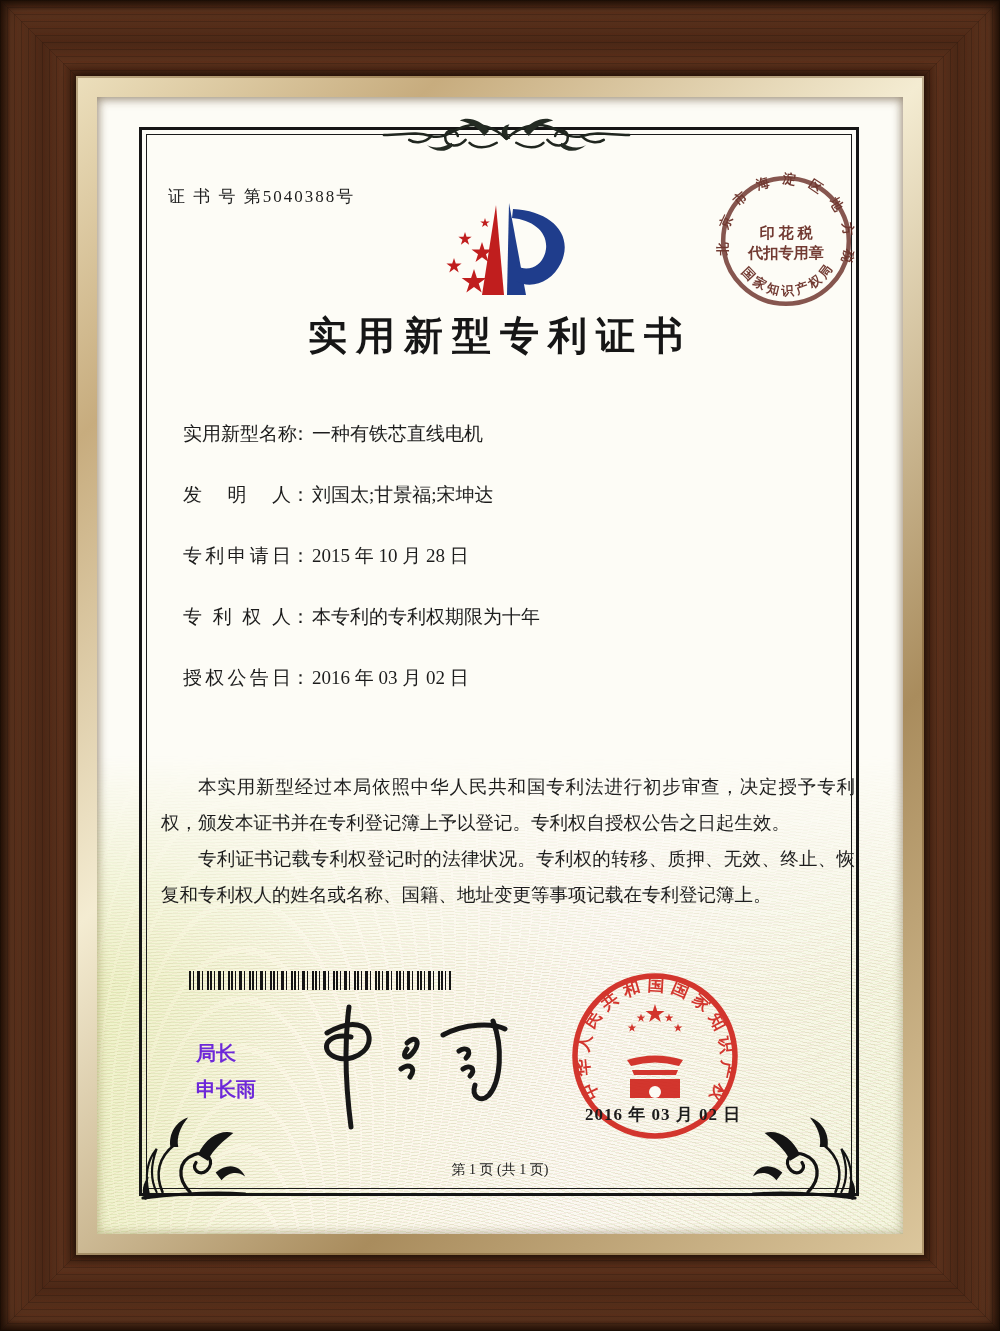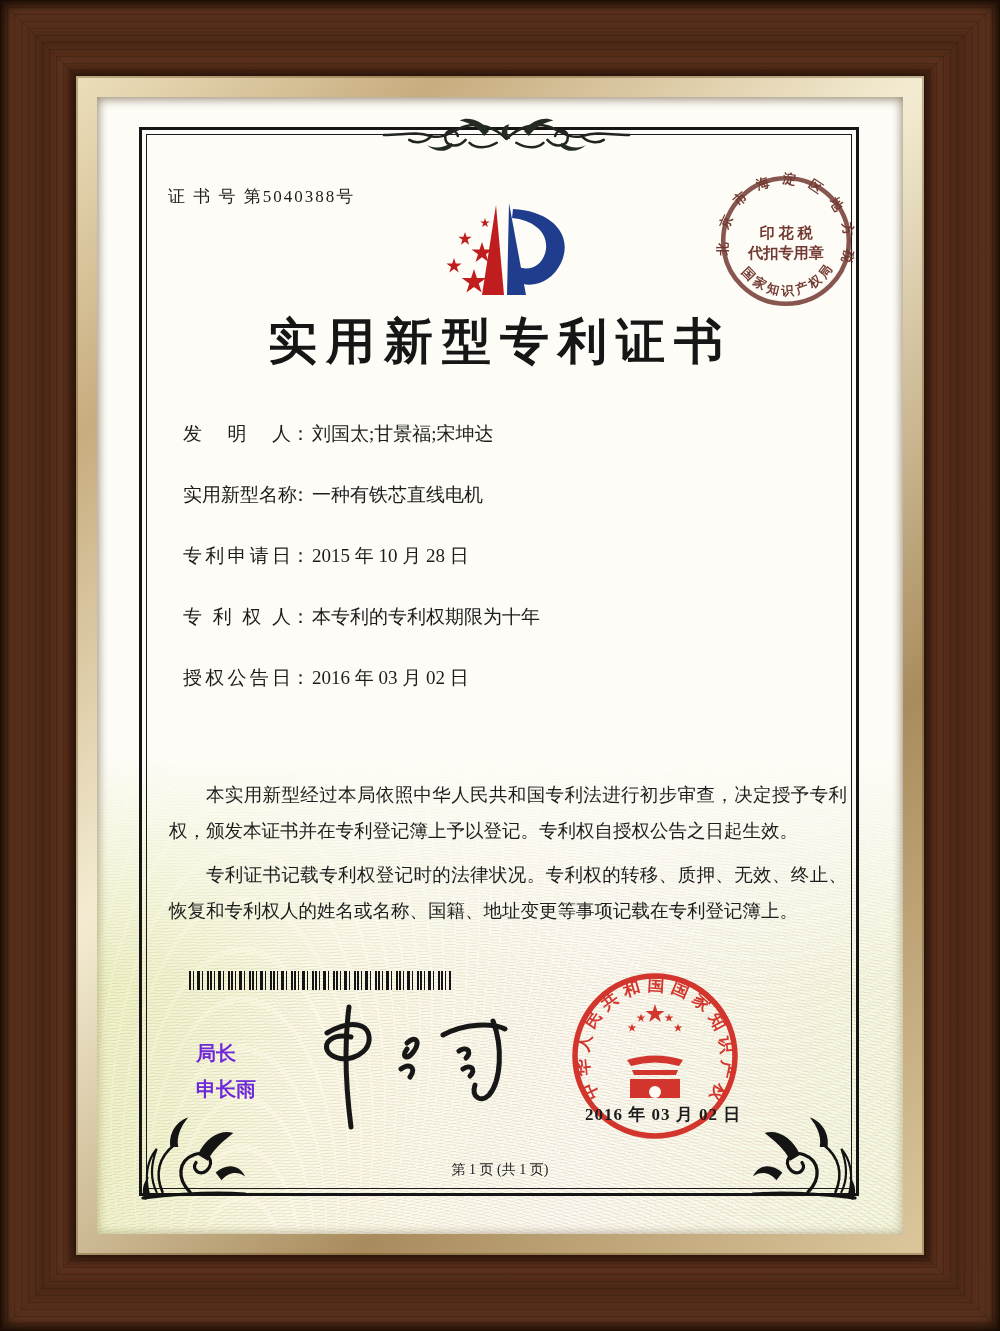--- a/index.html
+++ b/index.html
@@ -48,27 +48,27 @@
   .border-inner{position:absolute;left:4px;top:4px;right:4px;bottom:4px;border:1.5px solid #1b1b1b;}
   .ornament-top{position:absolute;left:283px;top:12px;width:253px;height:52px;}
   .flourish{position:absolute;width:118px;height:128px;bottom:30px;}
   .flourish-bl{left:38px;}
   .flourish-br{right:40px;transform:scaleX(-1);}
   
   .cert-no{position:absolute;left:71px;top:88px;font-size:17px;letter-spacing:2px;color:#1d1d1d;}
   .logo{position:absolute;left:331px;top:94px;width:164px;height:130px;}
   .tax-stamp{position:absolute;left:613px;top:68px;width:152px;height:152px;opacity:.88;}
   .title{position:absolute;left:0;right:0;top:212px;margin:0;text-align:center;
-    font-size:49px;font-weight:700;letter-spacing:9px;color:#161616;}
+    font-size:39px;font-weight:700;letter-spacing:9px;color:#161616;}
   .fields{position:absolute;left:86px;top:324px;right:56px;}
   .field-row{height:28px;margin-bottom:33px;font-size:19px;color:#1c1c1c;white-space:nowrap;}
   .field-row .lbl{display:inline-block;width:108px;text-align:justify;text-align-last:justify;vertical-align:bottom;}
   .field-row .colon{display:inline-block;margin-right:2px;}
   .paras{position:absolute;left:64px;top:672px;width:694px;color:#1d1d1d;}
-  .paras p{margin:8px;font-size:18.5px;line-height:36px;text-indent:2em;text-align:justify;}
+  .paras p{margin:0;font-size:18.5px;line-height:36px;text-indent:2em;text-align:justify;}
   .barcode{position:absolute;left:92px;top:874px;width:262px;height:19px;
     background:repeating-linear-gradient(90deg,
       #141414 0 2px, transparent 2px 4px,
       #141414 4px 5px, transparent 5px 8px,
       #141414 8px 11px, transparent 11px 13px,
       #141414 13px 14px, transparent 14px 18px,
       #141414 18px 20px, transparent 20px 21px);}
   .director{position:absolute;left:99px;top:938px;font-family:"Liberation Sans","DejaVu Sans",sans-serif;
     font-weight:700;font-size:20px;color:#6d28d9;line-height:36px;}
   .signature{position:absolute;left:198px;top:896px;width:236px;height:146px;}
@@ -180,24 +180,24 @@
       <use href="#star" transform="translate(54,62) scale(11)" fill="#c01e1e"></use>
       <use href="#star" transform="translate(26,75) scale(8)" fill="#c01e1e"></use>
       <use href="#star" transform="translate(37,48) scale(7)" fill="#c01e1e"></use>
       <use href="#star" transform="translate(57,32) scale(5)" fill="#c01e1e"></use>
     </svg>
 
     <h1 class="title">实用新型专利证书</h1>
 
     <div class="fields">
       <div class="field-row">
+        <span class="lbl">实用新型名称</span><span class="colon">：</span><span class="val">一种有铁芯直线电机</span>
+      </div>
+      <div class="field-row">
         <span class="lbl">发明人</span><span class="colon">：</span><span class="val">刘国太;甘景福;宋坤达</span>
-      </div>
-      <div class="field-row">
-        <span class="lbl">实用新型名称</span><span class="colon">：</span><span class="val">一种有铁芯直线电机</span>
       </div>
       <div class="field-row">
         <span class="lbl">专利申请日</span><span class="colon">：</span><span class="val">2015 年 10 月 28 日</span>
       </div>
       <div class="field-row">
         <span class="lbl">专利权人</span><span class="colon">：</span><span class="val">本专利的专利权期限为十年</span>
       </div>
       <div class="field-row">
         <span class="lbl">授权公告日</span><span class="colon">：</span><span class="val">2016 年 03 月 02 日</span>
       </div>

